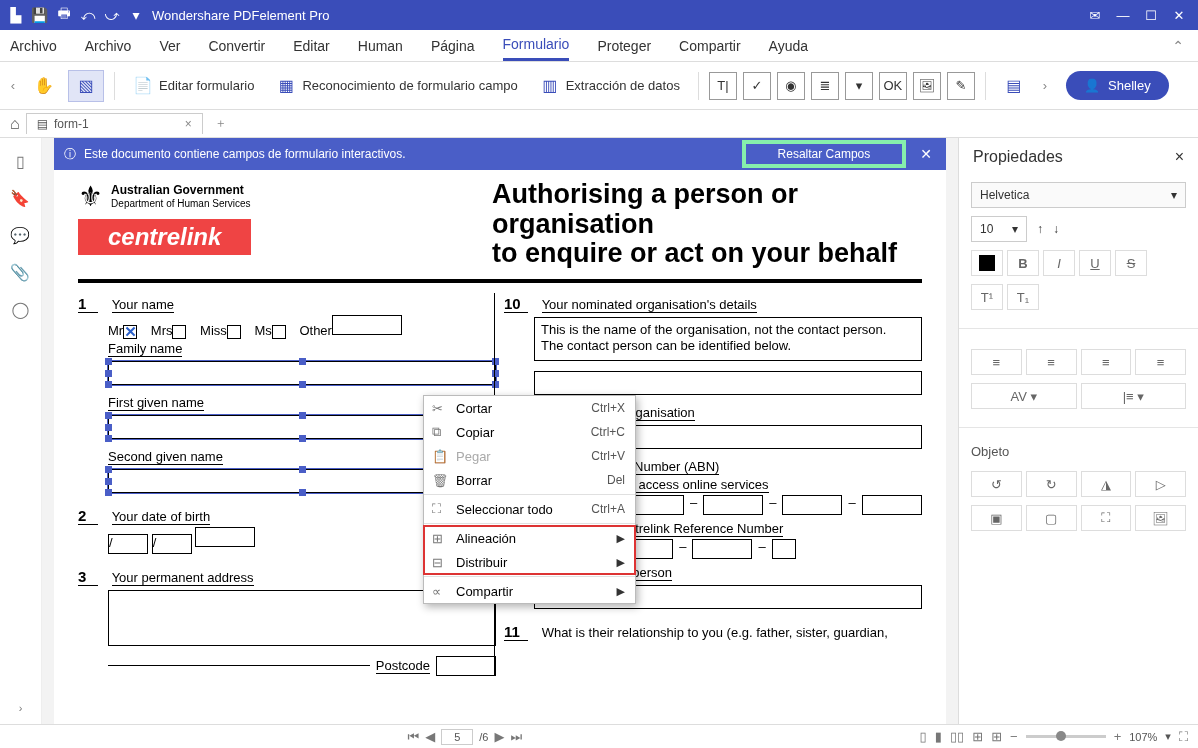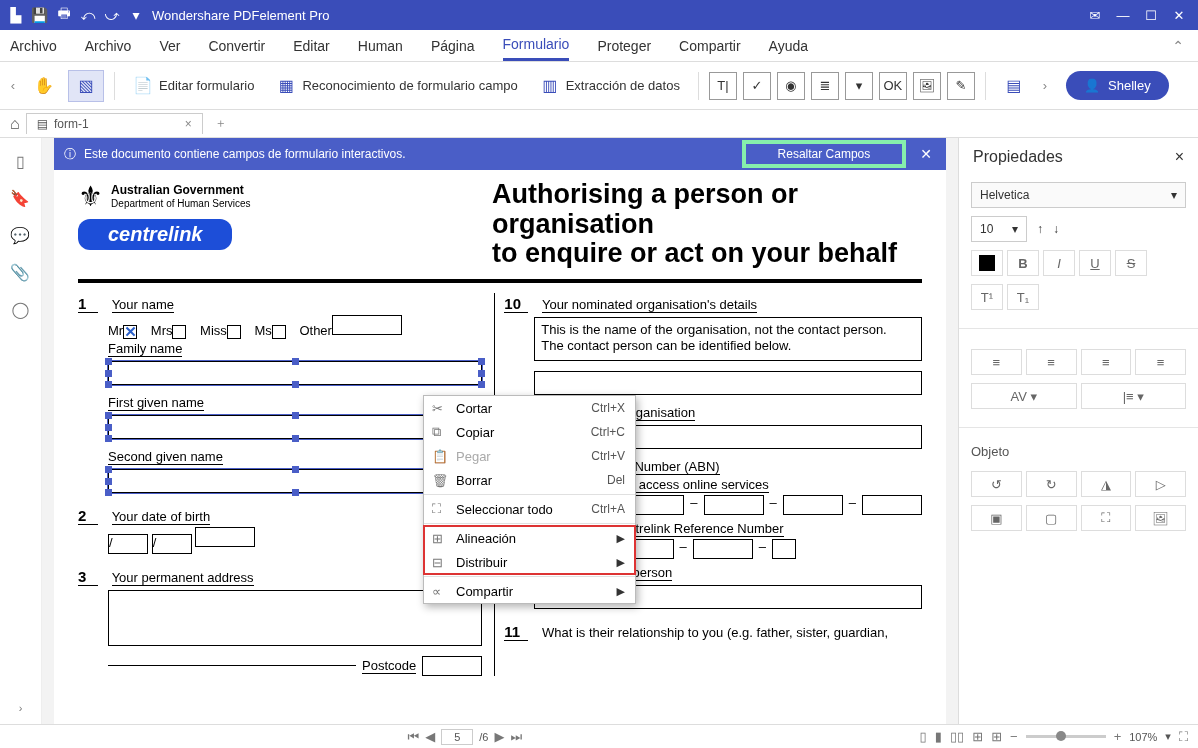--- a/index.html
+++ b/index.html
@@ -32,24 +32,24 @@
 .leftstrip .chev { margin-top: auto; margin-bottom: 10px; font-size: 11px; }
 .center { flex: 1; background: #f3f3f3; position: relative; overflow: hidden; }
 .info-banner { position: absolute; top: 0; left: 12px; right: 12px; height: 32px; background: #4a5ec7; color: #fff; display: flex; align-items: center; padding: 0 10px; font-size: 12px; gap: 10px; }
 .info-banner .msg { flex: 1; display: flex; align-items: center; gap: 8px; }
 .info-banner .highlight { border: 4px solid #86efac; padding: 3px 32px; font-size: 12px; }
 .info-banner .x { padding: 0 4px; font-size: 14px; }
 .page { position: absolute; top: 32px; left: 12px; right: 12px; bottom: 0; background: #fff; padding: 10px 24px; font-family: Arial, sans-serif; color: #000; }
 .page .hdr { display: flex; align-items: flex-start; }
 .page .hdr .govtxt b { font-size: 12px; font-weight: bold; }
 .page .hdr .govtxt div { font-size: 10px; }
-.page .centrelink { background: #1d4ed8; color: #fff; font-style: italic; font-weight: bold; font-size: 20px; padding: 4px 30px; margin-top: 6px; display: inline-block; border-radius: 12px; }
+.page .centrelink { background: #ef4444; color: #fff; font-style: italic; font-weight: bold; font-size: 24px; padding: 4px 30px; margin-top: 6px; display: inline-block; }
 .page .bigtitle { font-size: 27px; font-weight: bold; line-height: 1.1; border-bottom: 4px solid #000; }
 .page hr.thick { border: none; border-top: 4px solid #000; margin: 10px 0; }
-.page .cols { display: flex; gap: 22px; font-size: 13px; }
+.page .cols { display: flex; gap: 8px; font-size: 13px; }
 .page .col { flex: 1; position: relative; }
 .page .qnum { font-size: 15px; font-weight: bold; border-bottom: 1px solid #000; display: inline-block; width: 20px; text-align: left; margin-right: 10px; }
 .page .qlabel { border-bottom: 1px solid #000; display: inline-block; }
 .page .fieldrow { margin: 2px 0; }
 .page .cb { display: inline-block; width: 14px; height: 14px; border: 1px solid #000; vertical-align: middle; margin-right: 10px; }
 .page .cb.checked::after { content: "✕"; color: #2a5fc9; font-weight: bold; display: block; line-height: 11px; text-align: center; font-size: 15px; }
 .page .tbox { border: 1px solid #000; height: 24px; display: block; margin: 4px 0 10px 0; position: relative; }
 .page .tbox.sel { outline: 1px solid #4a5ec7; }
 .page .tbox.sel .h { position: absolute; width: 7px; height: 7px; background: #4a5ec7; }
 .page .tbox.sel .h.tl { top: -4px; left: -4px; } .page .tbox.sel .h.tr { top: -4px; right: -4px; }

